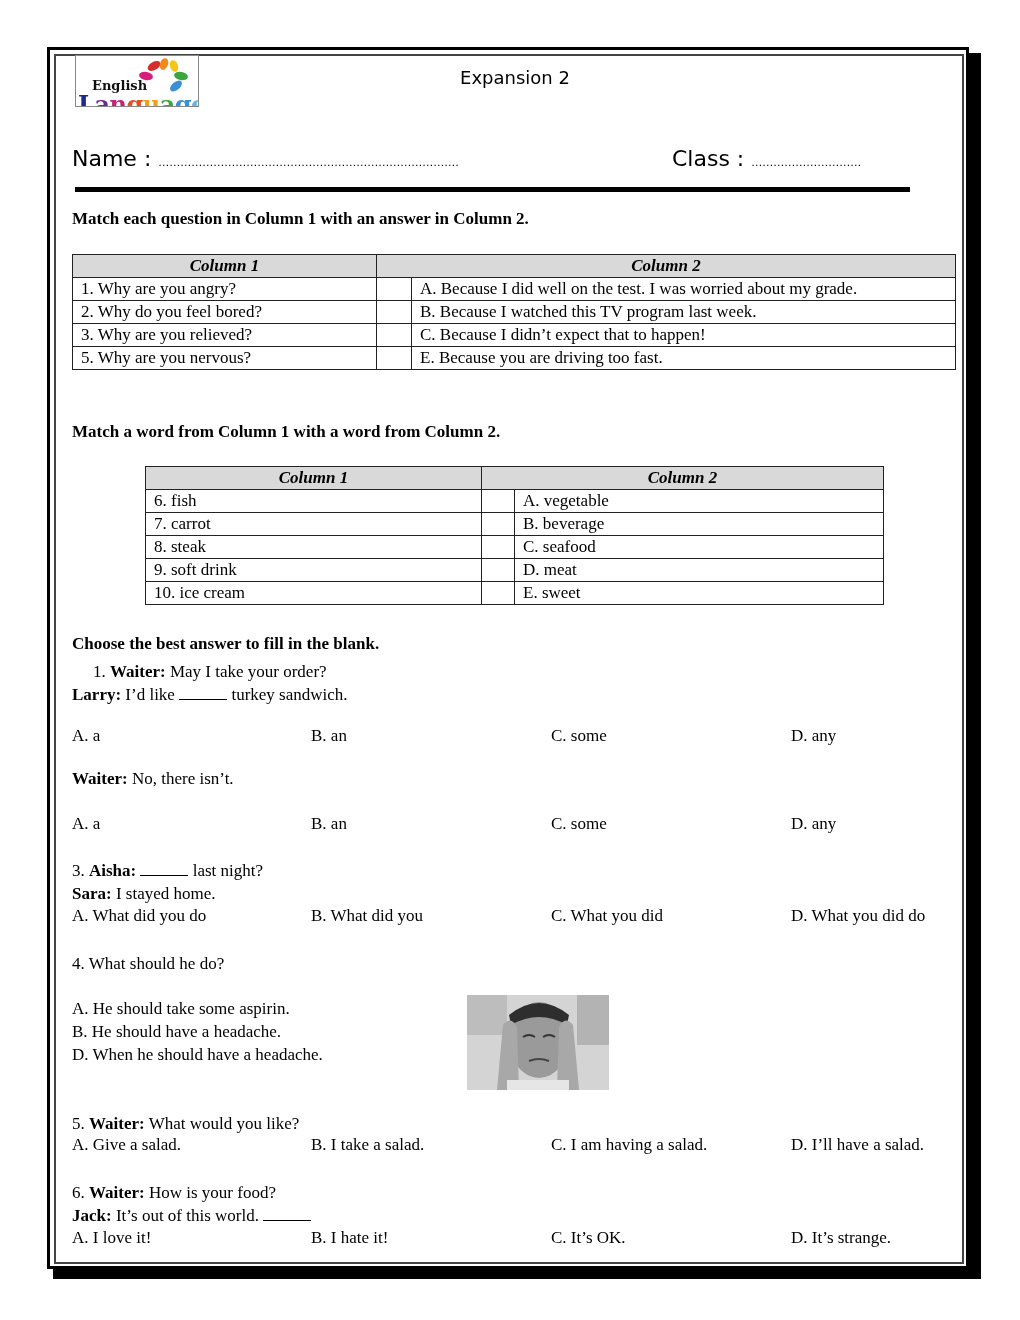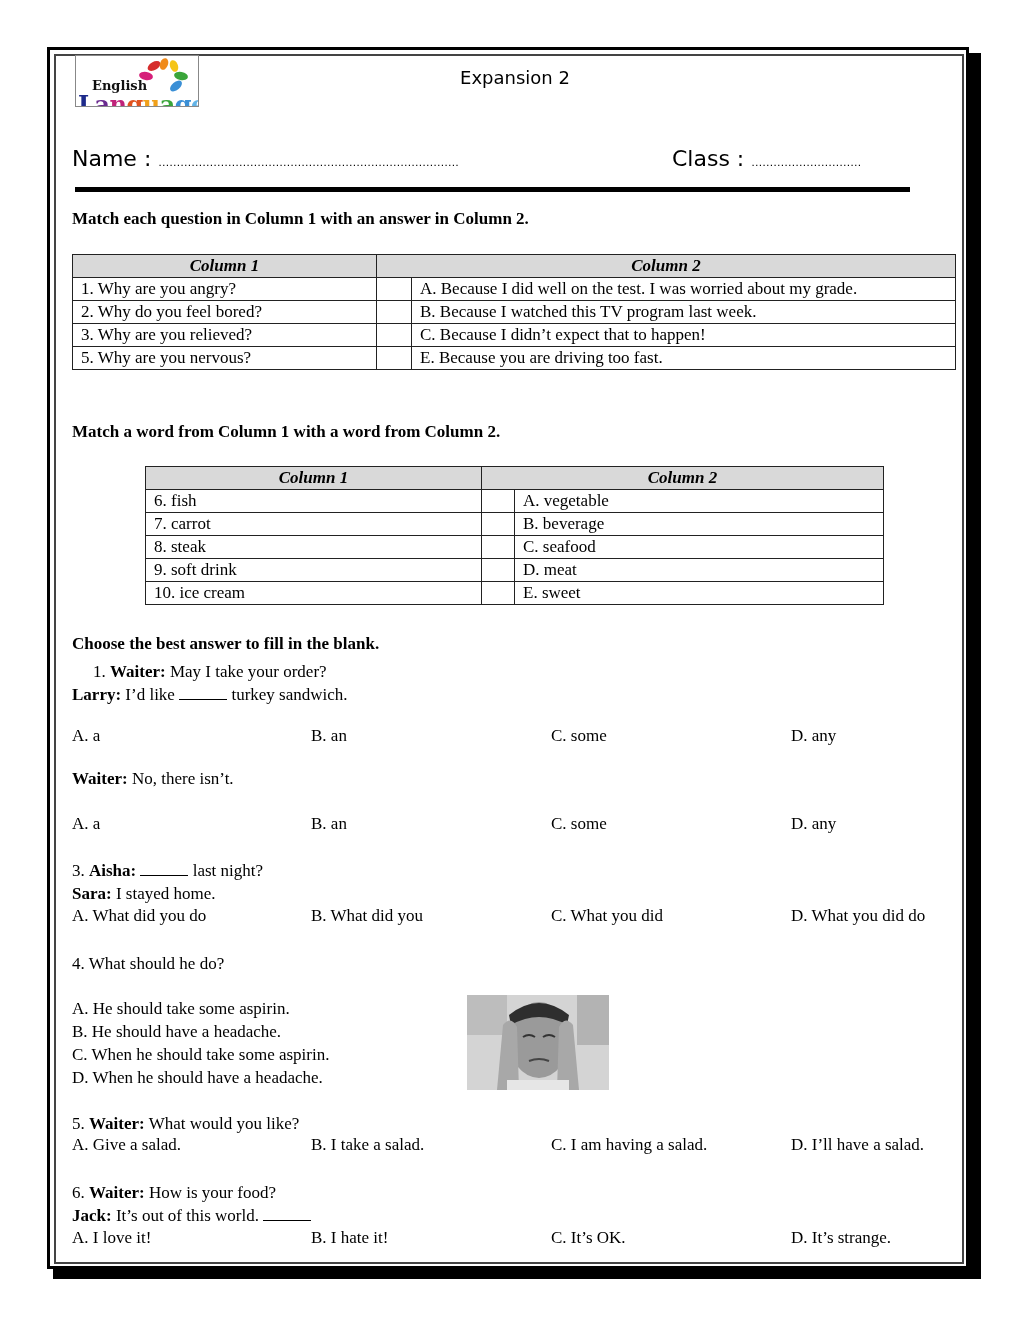--- a/index.html
+++ b/index.html
@@ -204,21 +204,20 @@
   <span class="o2">C. What you did</span>
   <span class="o3">D. What you did do</span>
 </div>
 
 <div class="abs q" style="top:952px;">
   <span>4.</span> <span>What should he do?</span>
 </div>
 <div class="abs q" style="top:997px;">
   <div>A. He should take some aspirin.</div>
   <div>B. He should have a headache.</div>
-  <div>C. When he should take some aspirin.</div>
   <div>D. When he should have a headache.</div>
 </div>
 <div class="abs photo">
   <svg width="142" height="95" viewBox="0 0 142 95">
     <rect width="142" height="95" fill="#d4d4d4"></rect>
     <rect x="0" y="0" width="40" height="40" fill="#bdbdbd"></rect>
     <rect x="110" y="0" width="32" height="50" fill="#b3b3b3"></rect>
     <ellipse cx="72" cy="45" rx="30" ry="38" fill="#9a9a9a"></ellipse>
     <path d="M42 20 Q72 -4 102 20 L100 30 Q72 14 44 30 Z" fill="#2e2e2e"></path>
     <path d="M56 42 Q62 38 68 42" stroke="#333" stroke-width="2" fill="none"></path>

